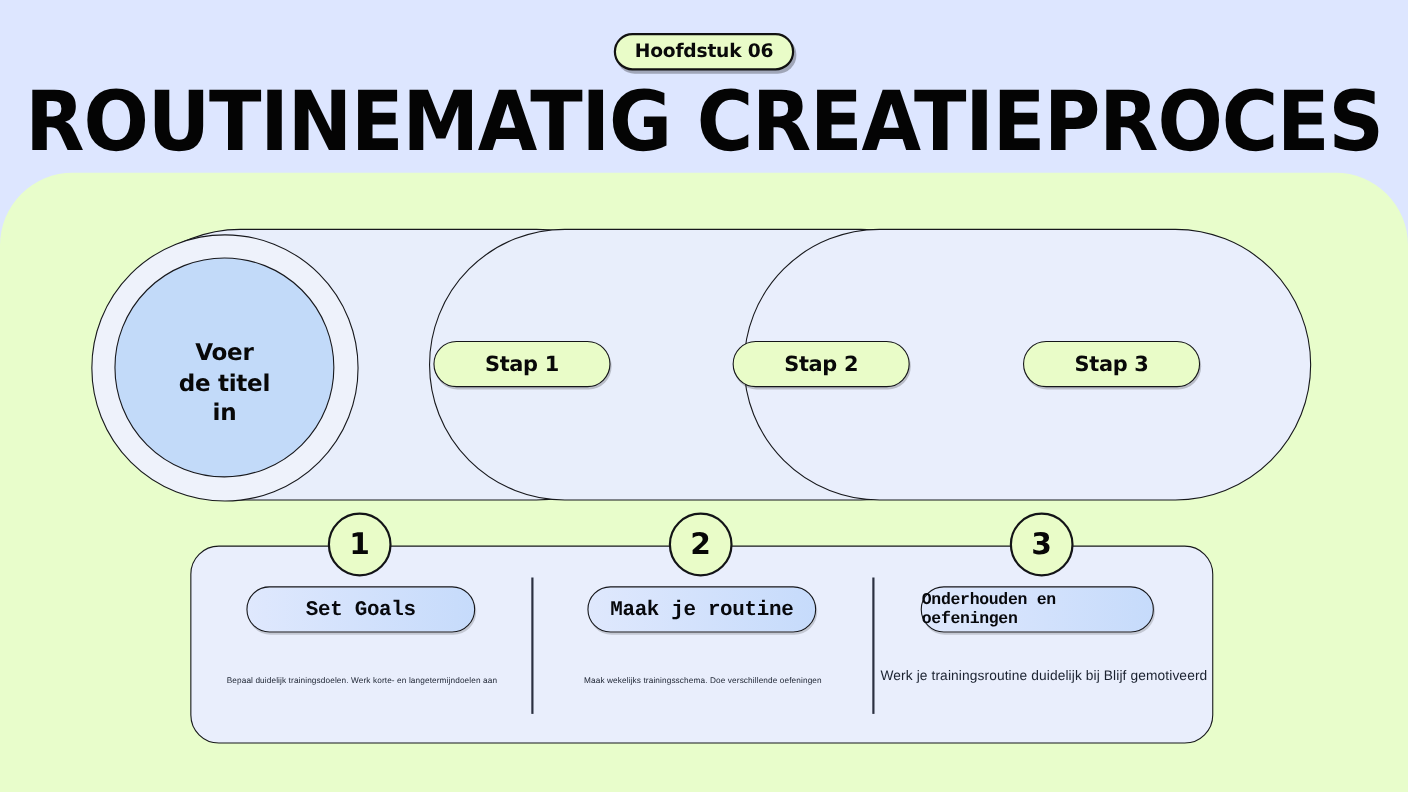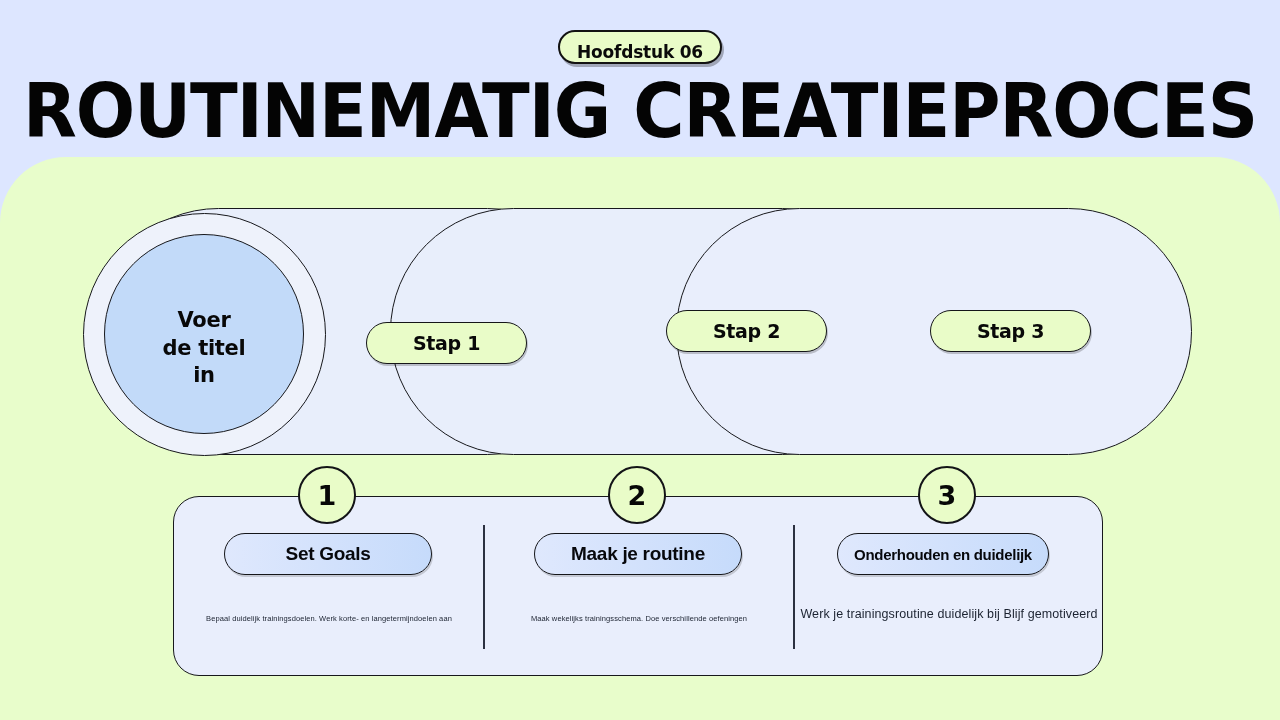--- a/index.html
+++ b/index.html
@@ -15,21 +15,21 @@
   .header {
     position: absolute; left: 0; top: 0; width: 1280px; height: 175px;
     background: #dde6ff;
   }
   .chapter-pill {
     position: absolute; left: 558px; top: 30px;
     width: 164px; height: 34px;
     background: #e9fcc8;
     border: 2px solid #121212;
     border-radius: 17px;
-    display: flex; align-items: flex-end; justify-content: center;
+    display: flex; align-items: center; justify-content: center;
     box-shadow: 2px 3px 0 rgba(20,20,20,.30);
   }
   .chapter-pill span {
     font-size: 17px; font-weight: 700; color: #0a0a0a;
     letter-spacing: -.2px;
     font-family: "DejaVu Sans", sans-serif;
   }
   .page-title {
     position: absolute; left: 0; top: 67px; width: 1280px;
     text-align: center;
@@ -89,21 +89,21 @@
     background: #e9fcc8;
     border: 1.8px solid #151619;
     border-radius: 21px;
     display: flex; align-items: center; justify-content: center;
     box-shadow: 1px 2px 0 rgba(20,20,20,.22);
   }
   .step-pill span {
     font-family: "DejaVu Sans", sans-serif;
     font-size: 19px; font-weight: 700; color: #090909; letter-spacing: -.3px;
   }
-  .sp1 { left: 366px; width: 161px; margin-top: 12px; }
+  .sp1 { left: 394px; width: 161px; }
   .sp2 { left: 666px; width: 161px; }
   .sp3 { left: 930px; width: 161px; }
 
   
   .num-badge {
     position: absolute; top: 466px;
     width: 58px; height: 58px; border-radius: 50%;
     background: #e9fcc8;
     border: 2px solid #131417;
     display: flex; align-items: center; justify-content: center;
@@ -141,21 +141,21 @@
 
   .item-pill {
     position: absolute; top: 36px; height: 42px;
     background: linear-gradient(90deg,#dfe8fd 0%, #c6dbfb 100%);
     border: 1.8px solid #141519;
     border-radius: 21px;
     display: flex; align-items: center; justify-content: center;
     box-shadow: 1px 2px 0 rgba(25,25,25,.18);
   }
   .item-pill span {
-    font-family: Liberation Sans, sans-serif;
+    font-family: Liberation Mono, monospace;
     font-weight: 700; color: #07080c; letter-spacing: -.3px;
   }
   .ip1 { left: 50px;  width: 208px; }
   .ip1 span { font-size: 19px; }
   .ip2 { left: 50px;  width: 208px; }
   .ip2 span { font-size: 19px; }
   .ip3 { left: 43px;  width: 212px; }
   .ip3 span { font-size: 15px; }
 
   .item-desc {
@@ -227,20 +227,20 @@
 
     <div class="col c2">
       <div class="item-pill ip2">
         <span>Maak je routine</span>
       </div>
       <div class="item-desc desc-sm">Maak wekelijks trainingsschema. Doe verschillende oefeningen</div>
     </div>
 
     <div class="col c3">
       <div class="item-pill ip3">
-        <span>Onderhouden en duidelijk</span>
+        <span>Onderhouden en oefeningen</span>
       </div>
       <div class="item-desc desc-lg">Werk je trainingsroutine duidelijk bij Blijf gemotiveerd</div>
     </div>
 
   </div>
 
 </div>
 
 </body></html>

